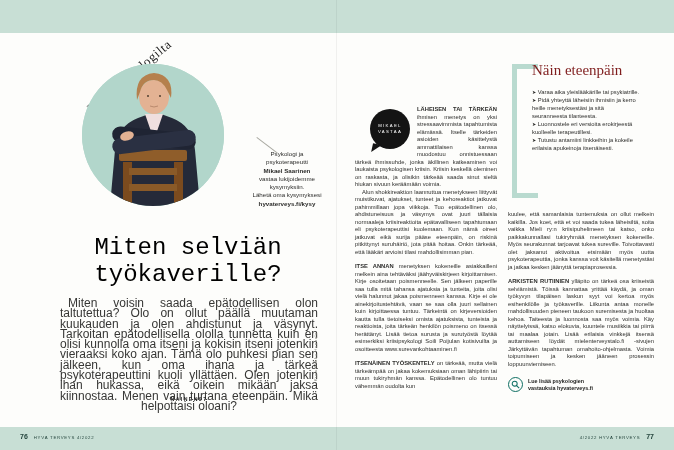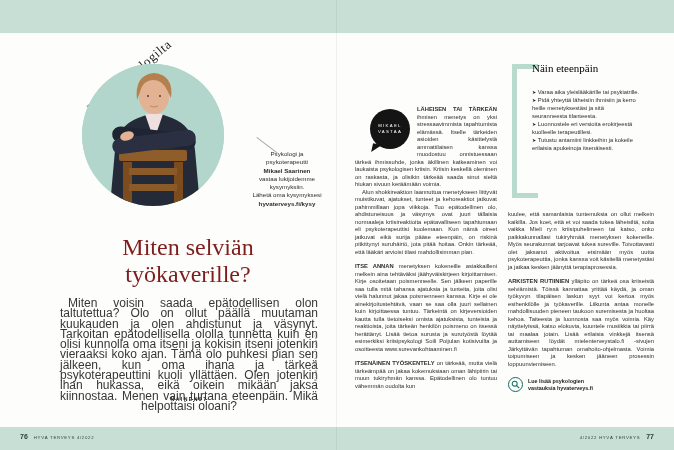--- a/index.html
+++ b/index.html
@@ -15,21 +15,21 @@
       font-family:"Liberation Serif",serif;font-size:13px;letter-spacing:0.6px;color:#1c1c1c;white-space:nowrap;}
   .portrait{position:absolute;left:82px;top:64px;width:142px;height:142px;border-radius:50%;
       overflow:hidden;background:#b2d6cb;}
   .portrait svg{display:block;width:100%;height:100%;}
   .pointer-line{position:absolute;left:257px;top:137px;width:26px;height:1px;background:#a8a8a0;
       transform:rotate(37deg);transform-origin:0 0;}
   .caption{position:absolute;left:242px;top:150px;width:90px;text-align:center;
       font-size:6.2px;line-height:8.3px;color:#2d2d2b;}
   .caption .b{font-weight:bold;}
   .headline{position:absolute;left:40px;top:234px;width:296px;text-align:center;
-      font-family:Liberation Serif, serif;font-size:24px;line-height:27px;color:#7f1d1d;}
+      font-family:Liberation Mono, monospace;font-size:24px;line-height:27px;color:#000000;}
   .question{position:absolute;left:60px;top:298px;width:258px;font-size:12px;line-height:10.3px;
       text-align:justify;text-align-last:center;text-indent:8px;color:#373735;}
   .signature{position:absolute;left:60px;top:396px;width:258px;text-align:center;
       font-size:5.2px;font-weight:bold;letter-spacing:1.4px;color:#222;}
   .photo-credit{position:absolute;left:313px;top:332px;font-size:4.4px;letter-spacing:0.5px;color:#8d8d86;
       writing-mode:vertical-rl;transform:rotate(180deg);}
   .footer{position:absolute;top:433px;display:flex;align-items:baseline;gap:6px;color:#24453d;}
   .footer-l{left:20px;}
   .footer-r{right:20px;}
   .pagenum{font-size:7px;font-weight:bold;}
@@ -47,21 +47,21 @@
       font-size:4.3px;letter-spacing:1.3px;text-align:center;line-height:6.5px;}
   .badge::after{content:"";position:absolute;left:2px;bottom:-4px;width:0;height:0;
       border-style:solid;border-width:9px 9px 0 0;border-color:#141414 transparent transparent transparent;
       transform:rotate(12deg);}
 
   .box{position:absolute;left:512px;top:58px;width:140px;height:148px;}
   .bracket-v{position:absolute;left:0;top:6px;width:5px;height:134px;background:#b9dacf;}
   .bracket-t{position:absolute;left:0;top:6px;width:26px;height:5px;background:#b9dacf;}
   .bracket-b{position:absolute;left:0;top:135px;width:26px;height:5px;background:#b9dacf;}
   .box-title{position:absolute;left:20px;top:4px;font-family:"Liberation Serif",serif;
-      font-size:11px;color:#000000;}
+      font-size:15px;color:#7f1d1d;}
   .box-list{position:absolute;left:20px;top:30px;width:108px;font-size:5.8px;line-height:8px;color:#2e2e2c;}
   .box-item{margin:0;}
   .arr{font-size:5px;}
 
   .colB{position:absolute;left:508px;top:211px;width:146px;font-size:5.8px;line-height:7.5px;
       text-align:justify;color:#2e2e2c;}
   .readmore{display:flex;align-items:center;gap:5px;margin-top:9px;}
   .rm-icon{flex:0 0 auto;width:13px;height:13px;border:1.2px solid #0f6f63;border-radius:50%;
       display:flex;align-items:center;justify-content:center;}
   .rm-text{font-size:5.4px;font-weight:bold;line-height:7px;color:#1d1d1b;text-align:left;}

